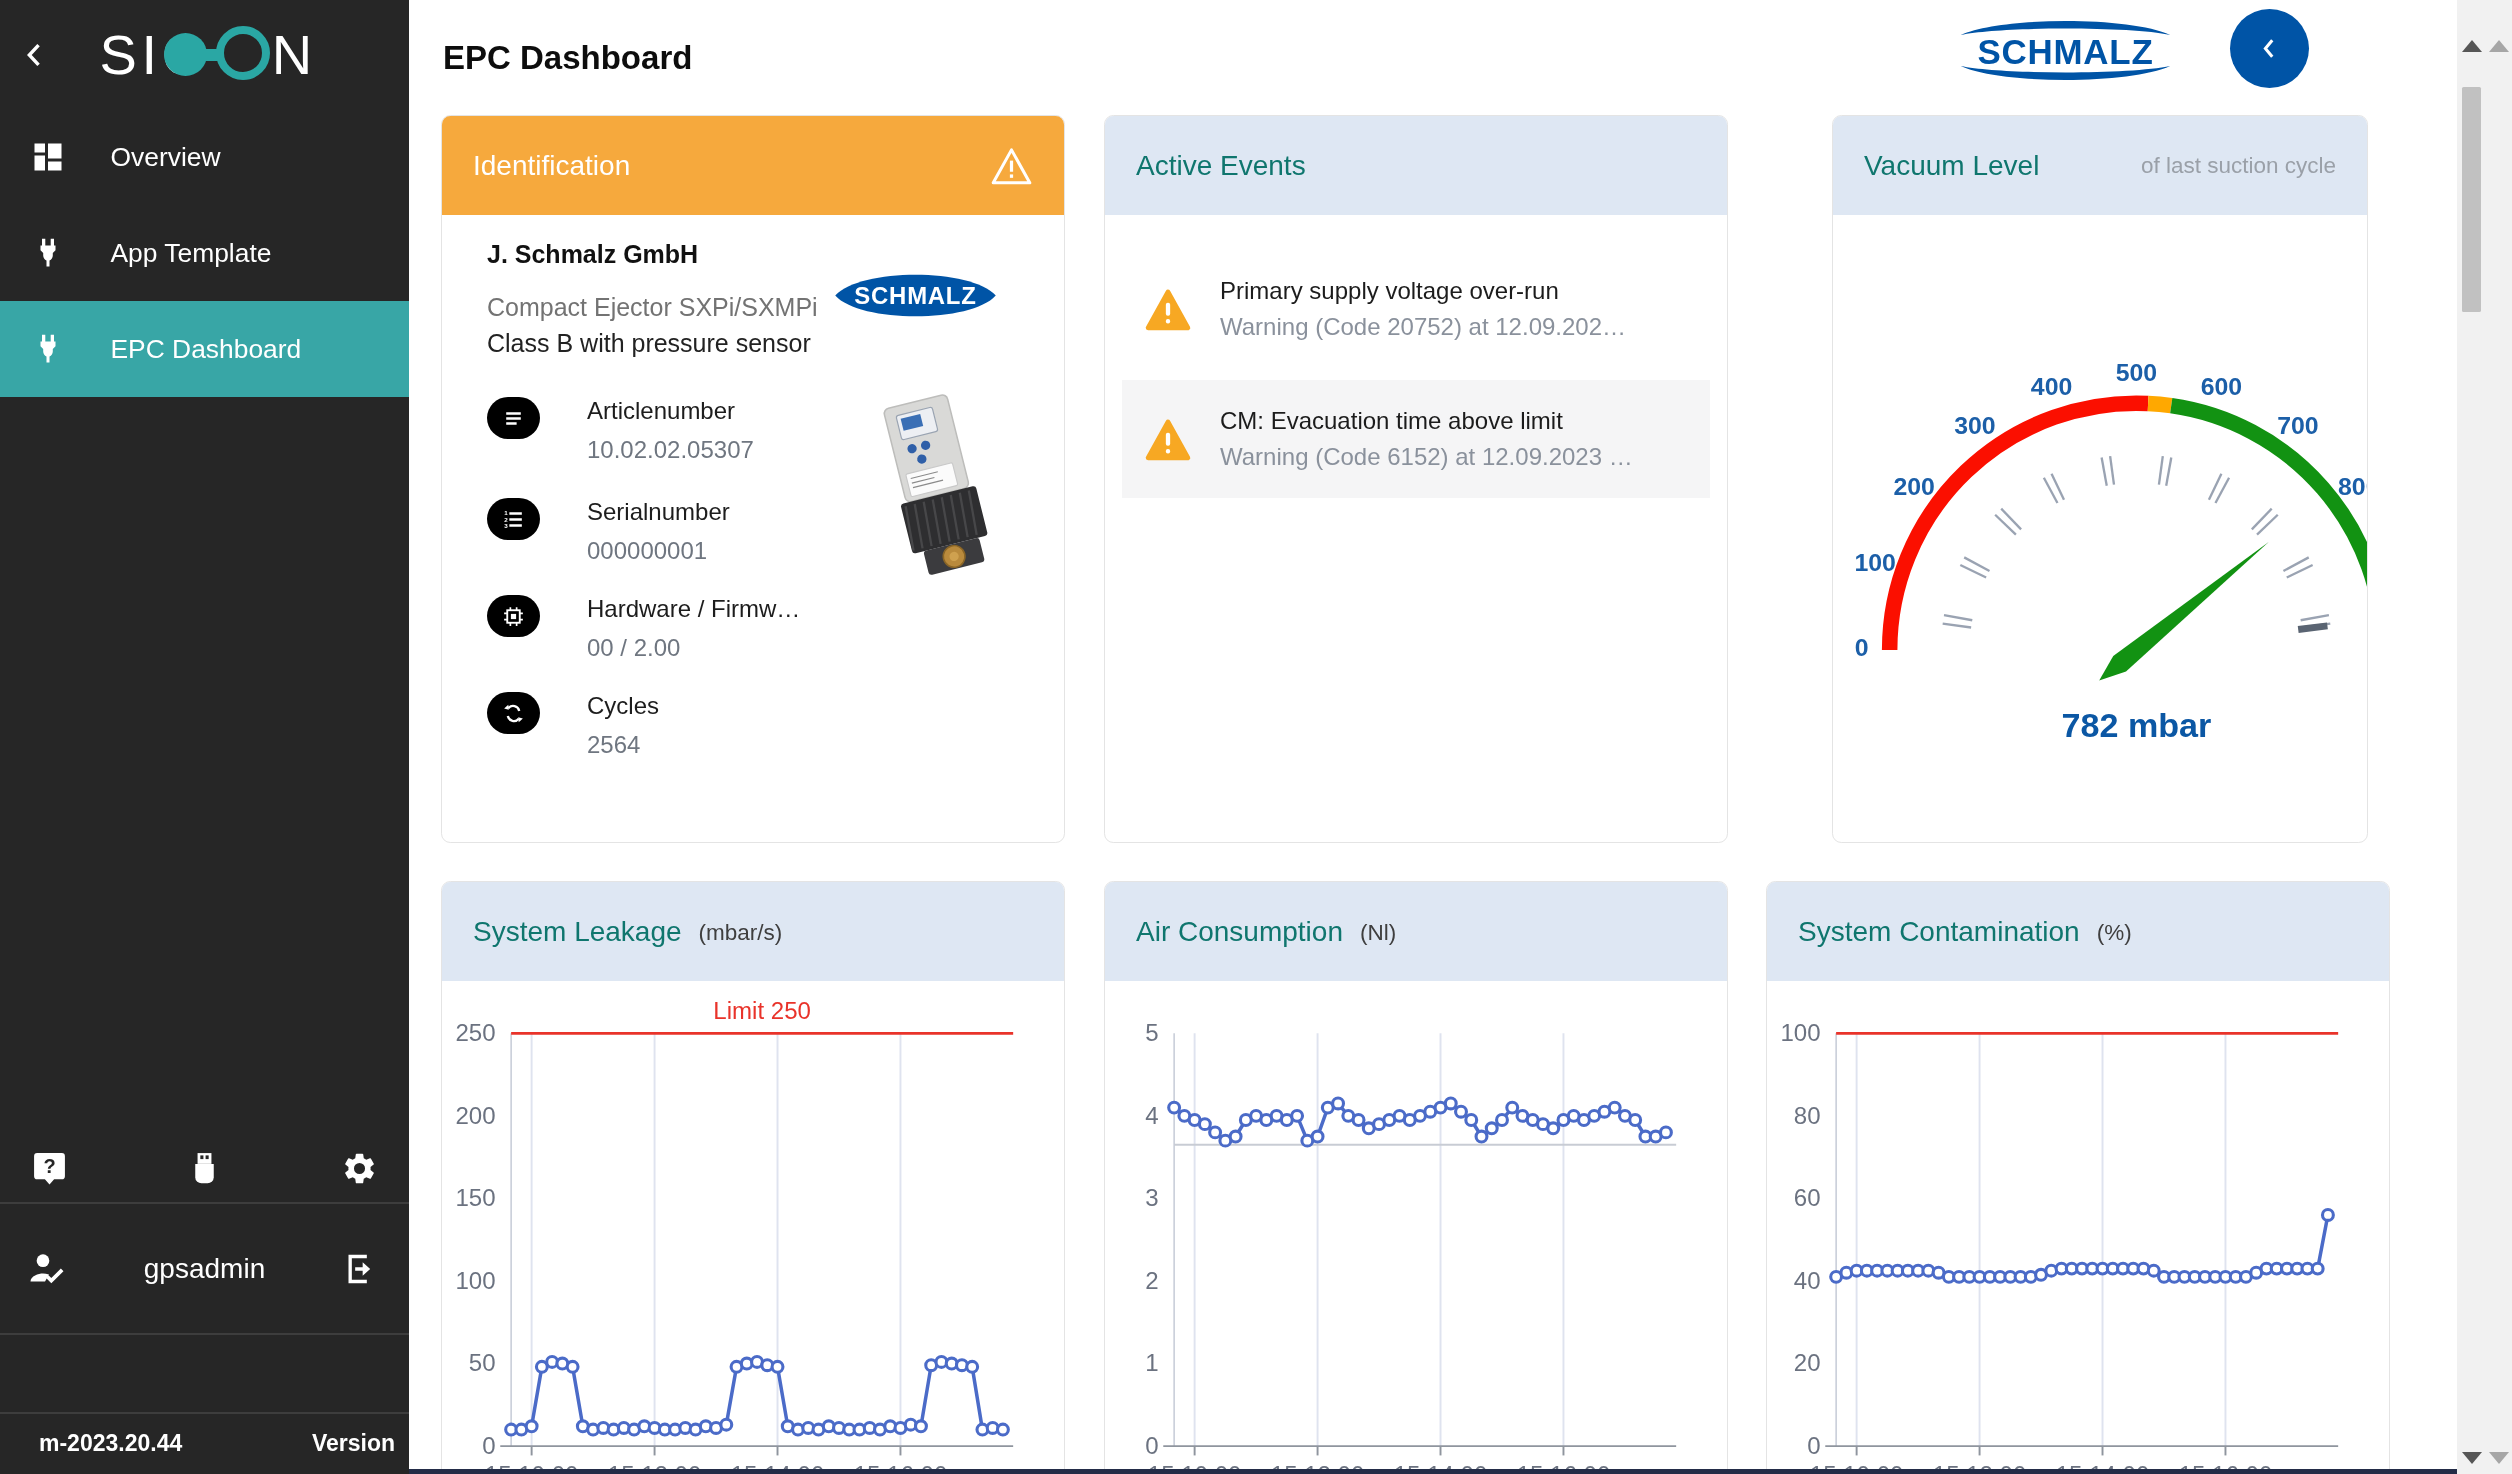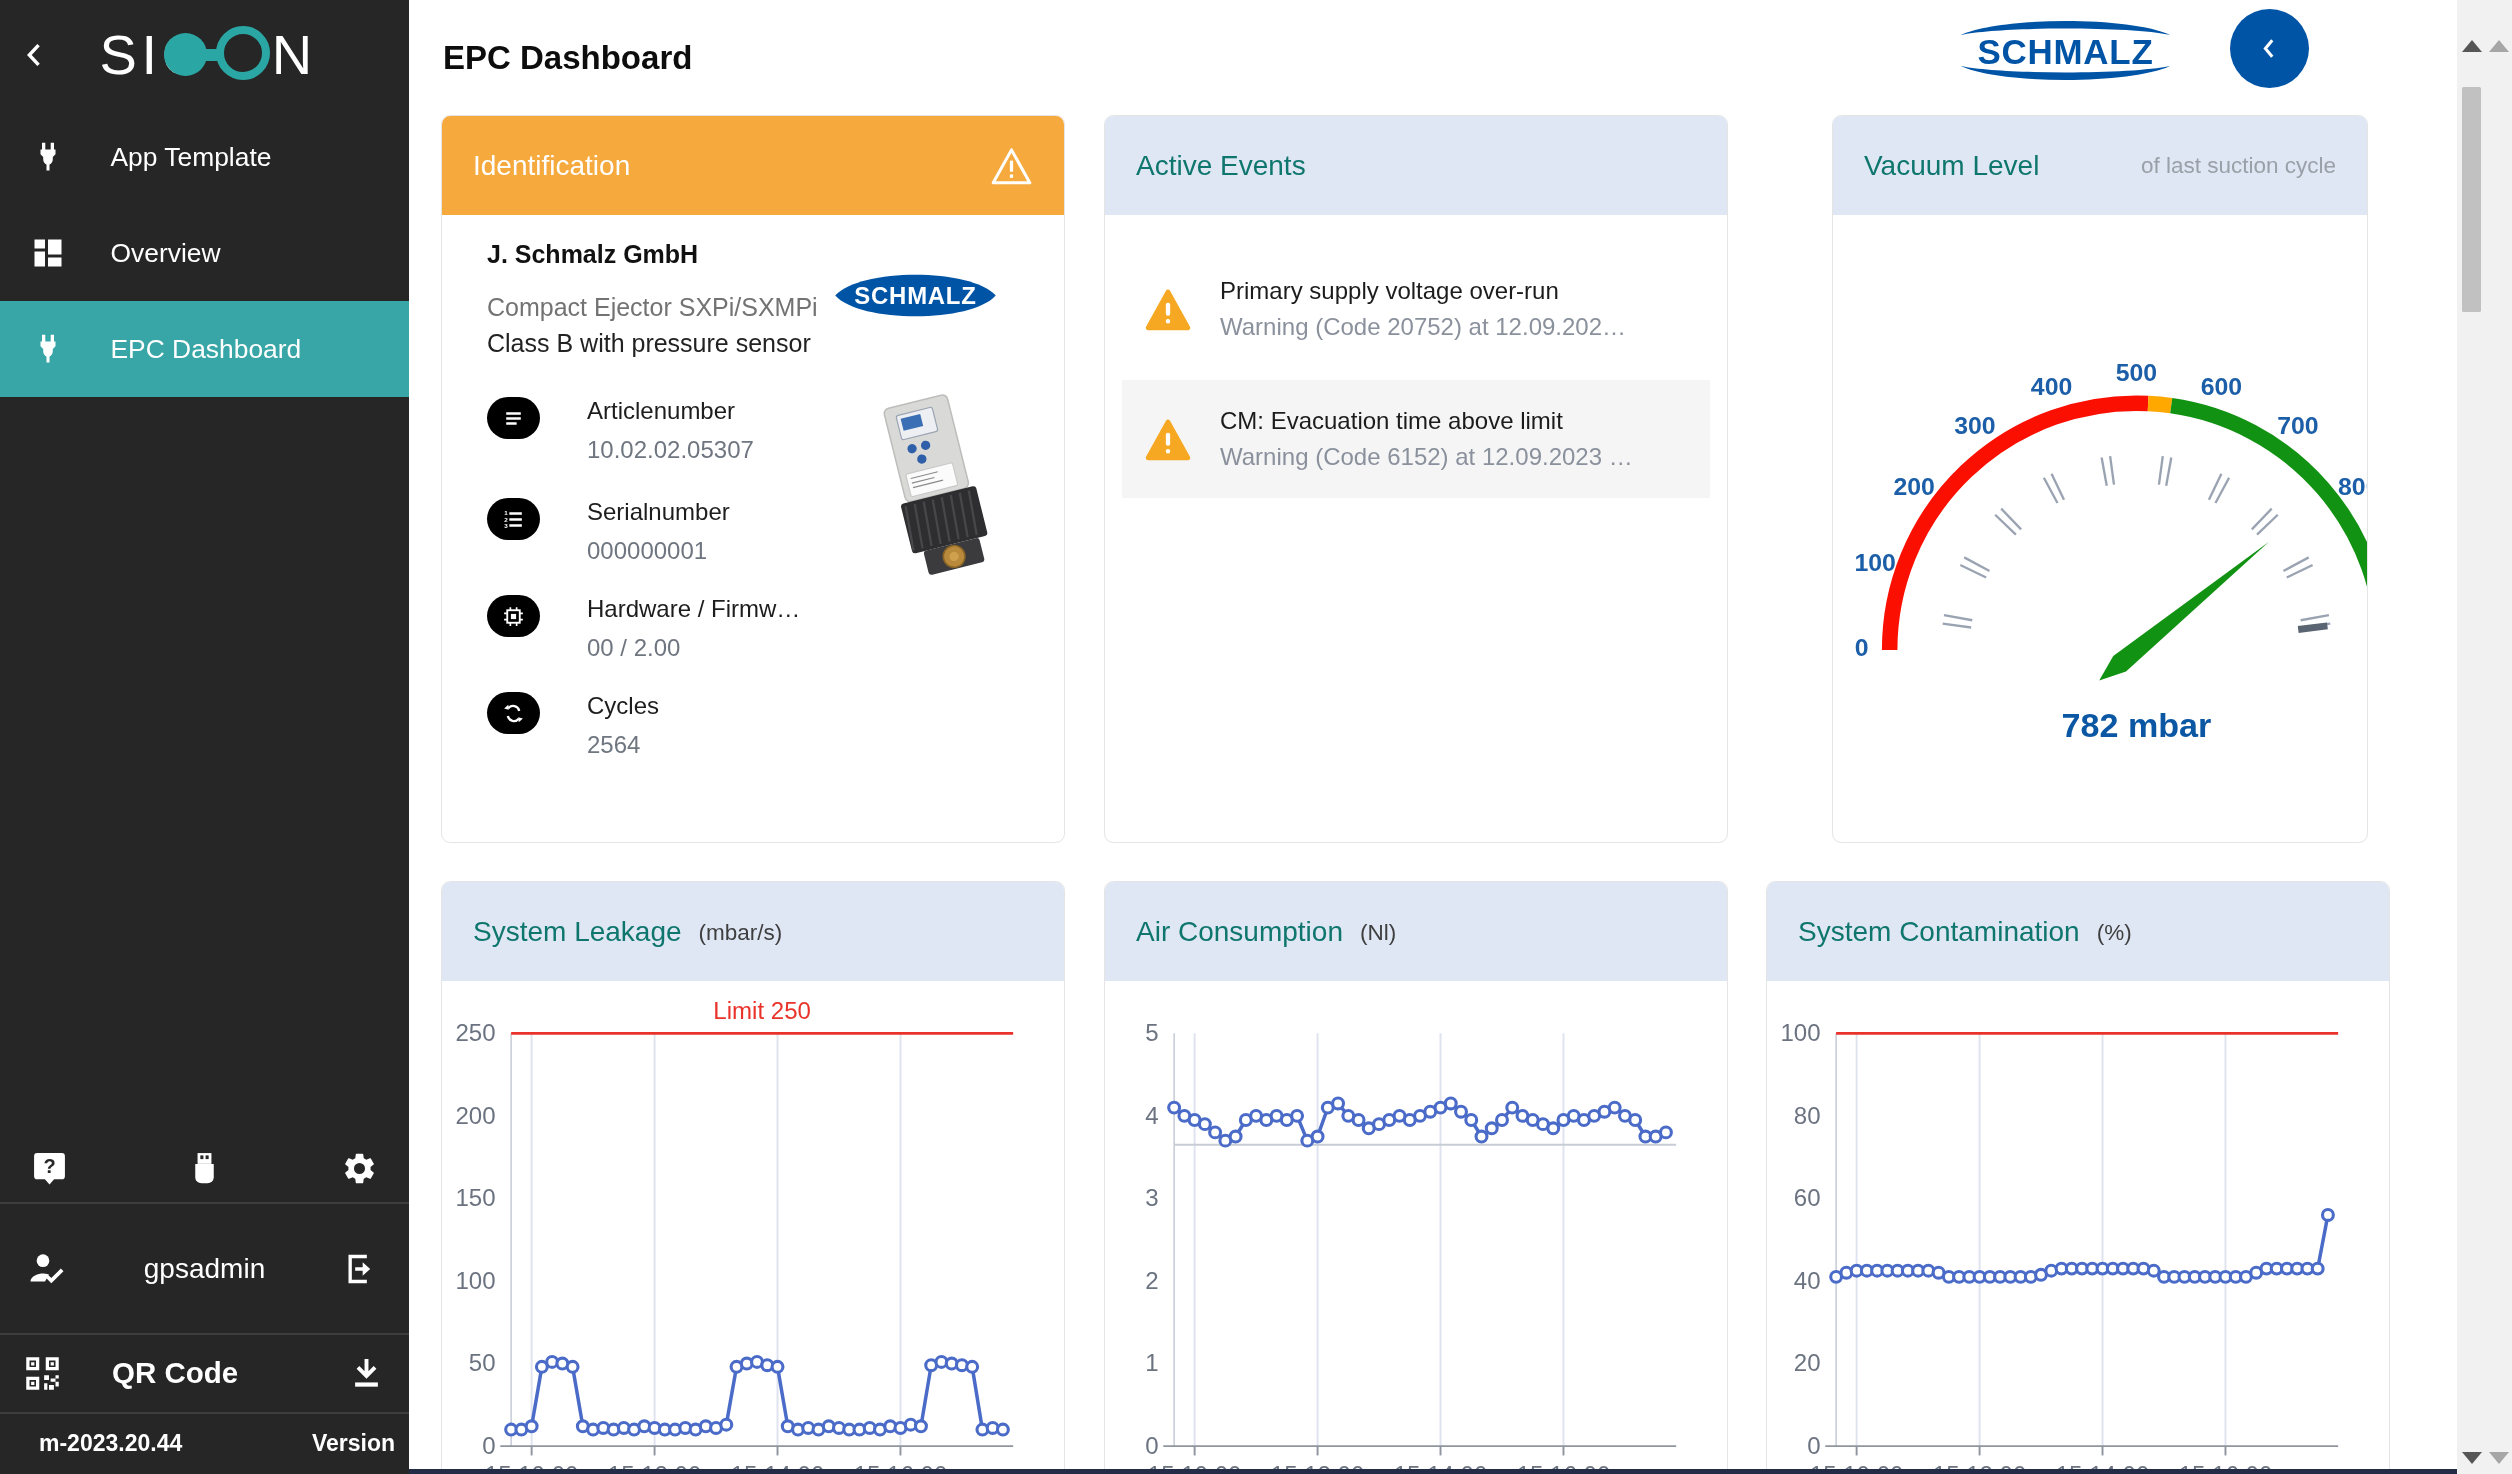--- a/index.html
+++ b/index.html
@@ -111,29 +111,29 @@
       <span class="sicon-o">
           <span class="ring"></span>
         </span>
       <span class="sicon-text">N</span>
     </div>
   </div>
 
   <nav class="menu">
     <div class="menu-item">
       <svg class="menu-icon" viewBox="0 0 24 24">
+        <path fill="#fff" d="M3 3h7v6H3zM3 11h7v10H3zM12 3h9v10h-9zM12 15h9v6h-9z"></path>
+      </svg>
+      <span class="menu-label">Overview</span>
+    </div>
+    <div class="menu-item">
+      <svg class="menu-icon" viewBox="0 0 24 24">
         <path fill="#fff" d="M16 7V2.5h-2.2V7H10.2V2.5H8V7H7v3.2l1.8 1.8v1.6c0 1.5.9 2.8 2.2 3.4v4h2v-4c1.3-.6 2.2-1.9 2.2-3.4V12l1.8-1.8V7h-1z"></path>
       </svg>
       <span class="menu-label">App Template</span>
-    </div>
-    <div class="menu-item">
-      <svg class="menu-icon" viewBox="0 0 24 24">
-        <path fill="#fff" d="M3 3h7v6H3zM3 11h7v10H3zM12 3h9v10h-9zM12 15h9v6h-9z"></path>
-      </svg>
-      <span class="menu-label">Overview</span>
     </div>
     <div class="menu-item active">
       <svg class="menu-icon" viewBox="0 0 24 24">
         <path fill="#fff" d="M16 7V2.5h-2.2V7H10.2V2.5H8V7H7v3.2l1.8 1.8v1.6c0 1.5.9 2.8 2.2 3.4v4h2v-4c1.3-.6 2.2-1.9 2.2-3.4V12l1.8-1.8V7h-1z"></path>
       </svg>
       <span class="menu-label">EPC Dashboard</span>
     </div>
   </nav>
 
   <div class="sb-iconrow">
@@ -160,30 +160,20 @@
       <polyline points="11.5,16.5 14,19 20.5,12.5" fill="none" stroke="#fff" stroke-width="2.2"></polyline>
     </svg>
     <span class="uname">gpsadmin</span>
     <svg class="ic" viewBox="0 0 24 24">
       <path fill="none" stroke="#fff" stroke-width="2" d="M15.5 4.5H5.5v15h10"></path>
       <path fill="#fff" d="M13 8l4.5 4-4.5 4v-2.9H8.5v-2.2H13z"></path>
     </svg>
   </div>
   <div class="sb-divider" style="top:1333px;"></div>
 
-  <div class="sb-qr">
-    <svg class="ic" viewBox="0 0 24 24">
-      <path fill="#fff" d="M2 2h8v8H2zm2 2v4h4V4zM5 5h2v2H5zM14 2h8v8h-8zm2 2v4h4V4zm1 1h2v2h-2zM2 14h8v8H2zm2 2v4h4v-4zm1 1h2v2H5zM13 13h3v3h-3zM17 15h3v2h-3zM20 13h2v2h-2zM13 18h2v4h-2zM16 19h3v3h-3zM20 17h2v3h-2z"></path>
-    </svg>
-    <span class="qlabel">QR Code</span>
-    <svg class="ic" viewBox="0 0 24 24">
-      <path fill="#fff" d="M10.8 3h2.4v7.6l3.2-3.2 1.7 1.7L12 15.2 5.9 9.1l1.7-1.7 3.2 3.2z"></path>
-      <rect x="5" y="17.5" width="14" height="2.6" fill="#fff"></rect>
-    </svg>
-  </div>
   <div class="sb-divider" style="top:1412px;"></div>
 
   <div class="sb-version">
     <span class="vnum">m-2023.20.44</span>
     <span class="vlabel">Version</span>
   </div>
 </aside>
 
 <header class="main-header">
   <h1 class="page-title">EPC Dashboard</h1>

